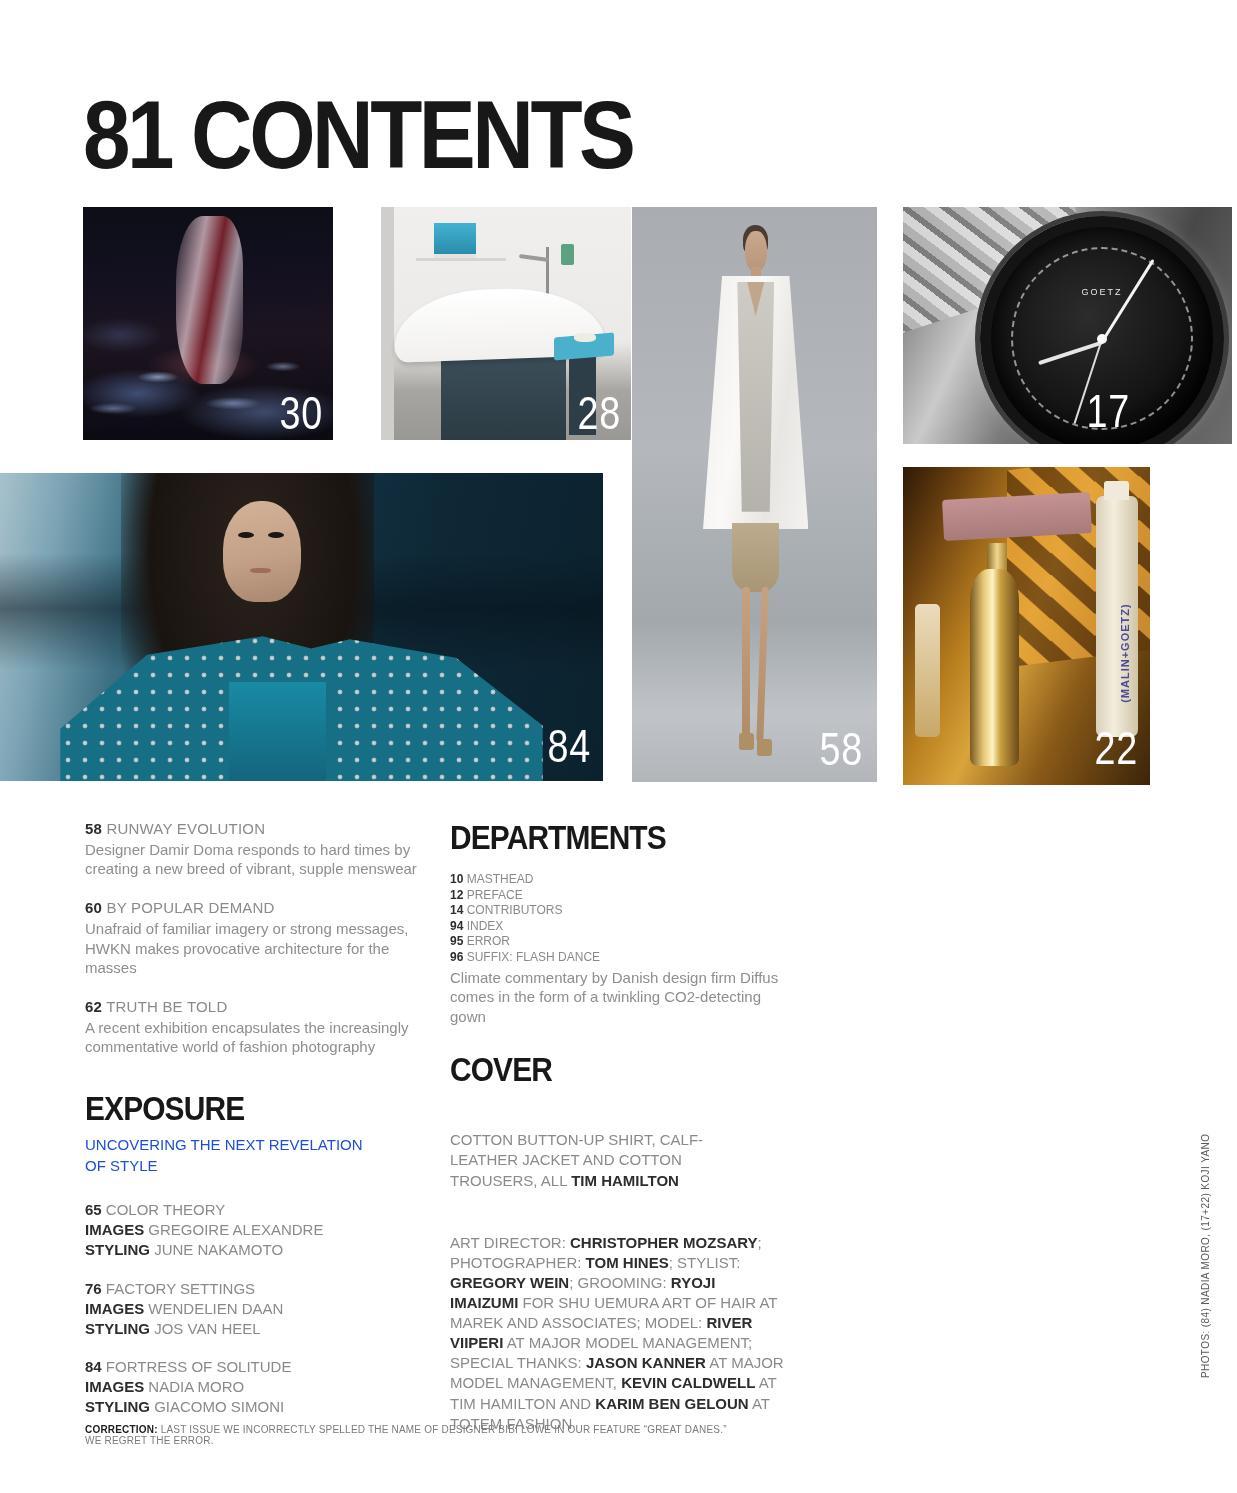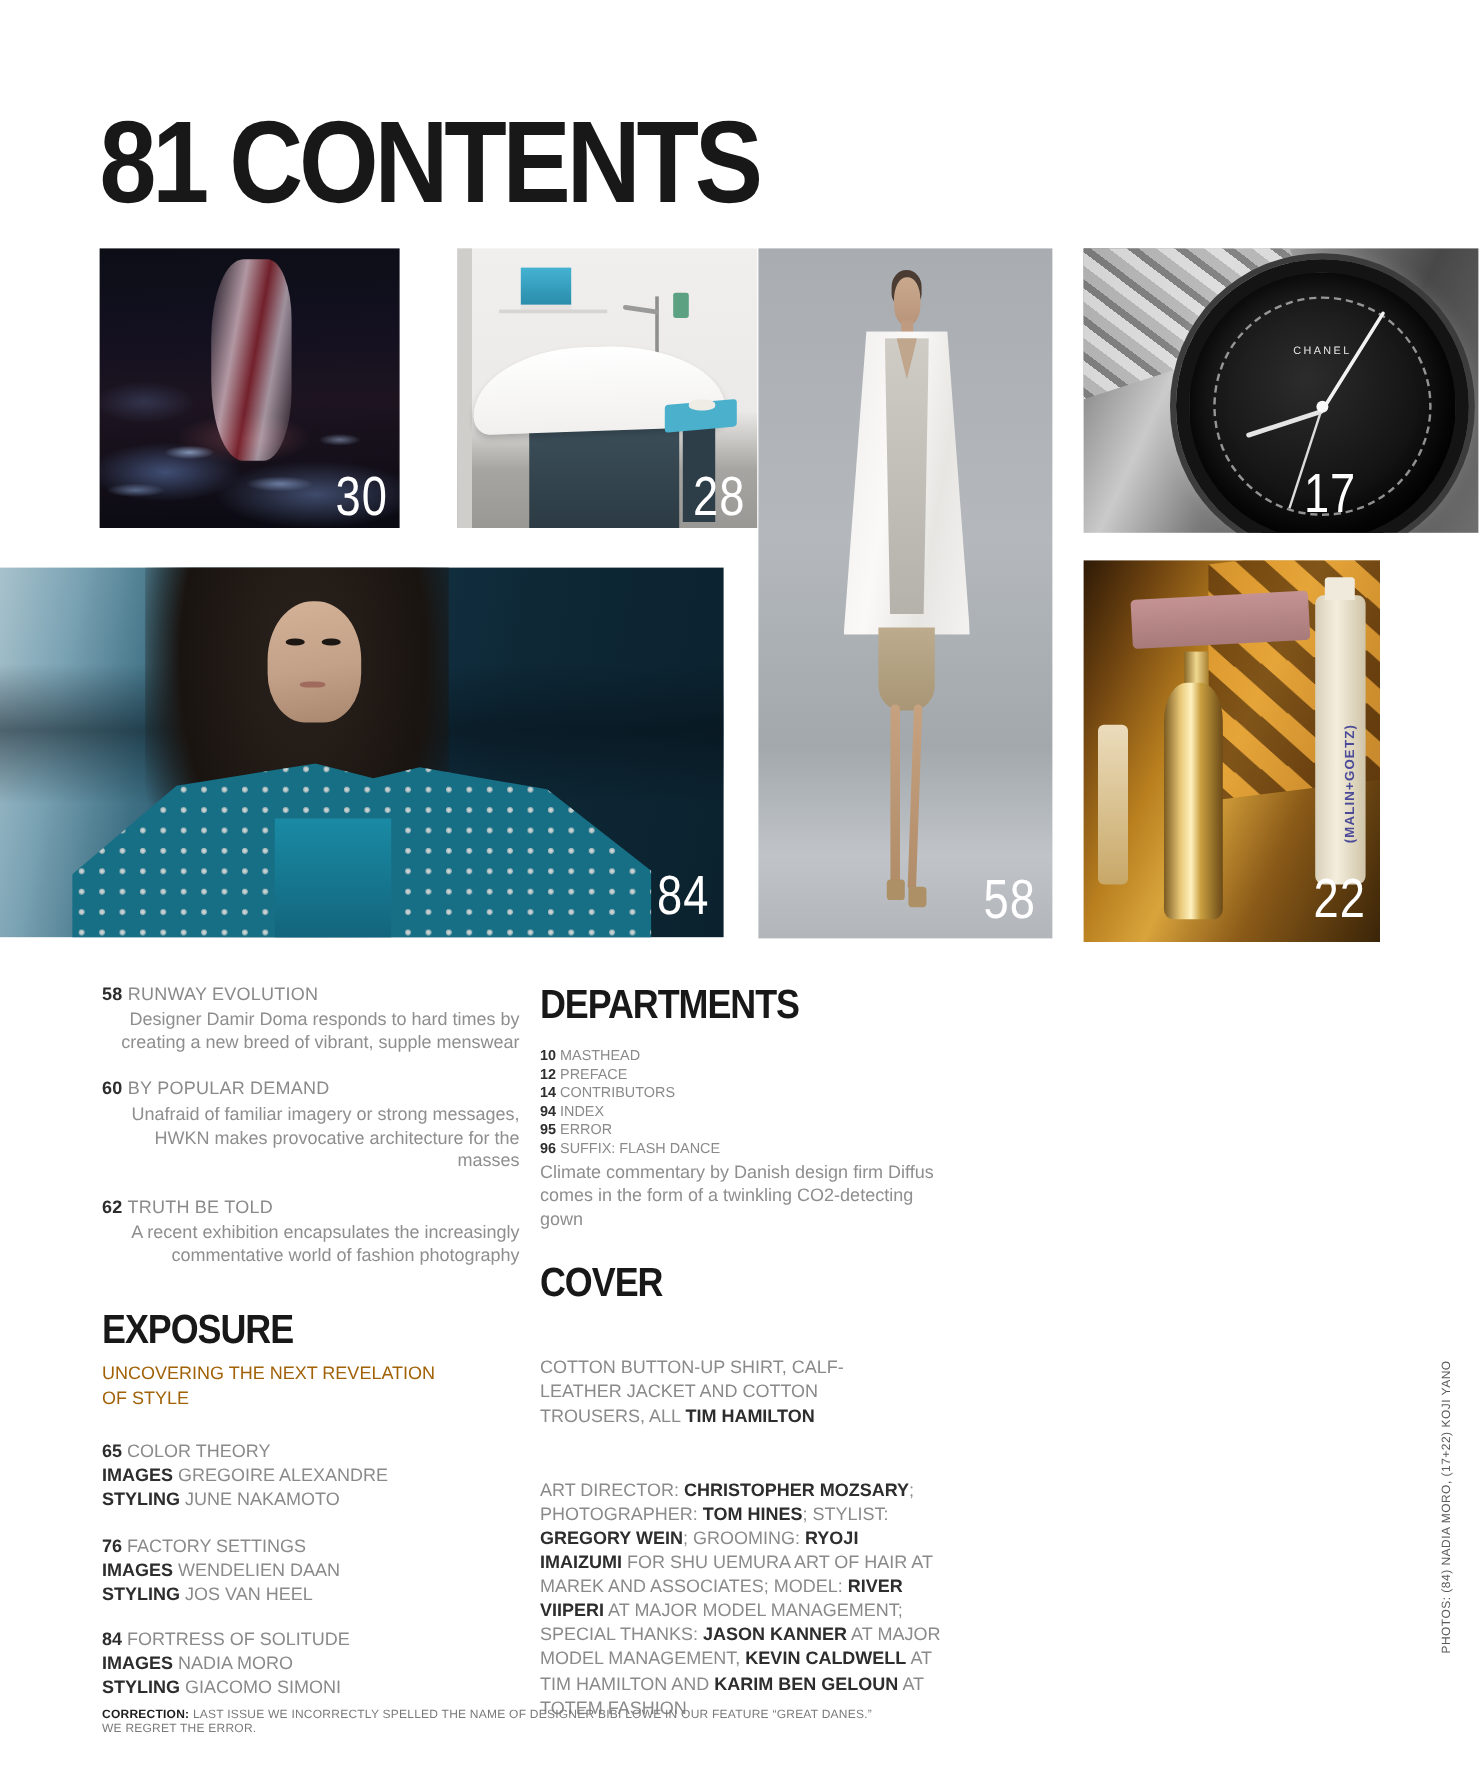--- a/index.html
+++ b/index.html
@@ -155,25 +155,25 @@
     background:#efeadb; border-radius:3px 3px 0 0; }
   .p6 .tube-label { position:absolute; right:7.5%; top:14%; height:60%;
     writing-mode:vertical-rl; transform:rotate(180deg);
     color:#4a4a98; font-size:11px; font-weight:bold; letter-spacing:1px; white-space:nowrap; }
   
   .col-left  { position:absolute; left:85px;  top:820px; width:348px; }
   .col-mid   { position:absolute; left:450px; top:820px; width:340px; }
   .feature { margin-bottom:21px; }
   .feat-line { font-size:15px; letter-spacing:.2px; color:#8a8a8a; }
   .feat-line b { color:#2d2d2d; }
-  .feat-body { font-size:15px; line-height:1.28; color:#8e8e8e; margin-top:3px;text-align:right; }
+  .feat-body { font-size:15px; line-height:1.28; color:#8e8e8e; margin-top:3px; }
   .sec-heading { display:inline-block; font-size:34px; font-weight:800; letter-spacing:-1px;
     color:#181818; transform:scaleX(.88); transform-origin:left top; line-height:1; }
   .exposure-head { margin:14px 0 10px; }
-  .exposure-sub { font-size:15px; line-height:1.35; color:#a16207; width:280px; margin-bottom:24px; }
+  .exposure-sub { font-size:15px; line-height:1.35; color:#1d4ed8; width:280px; margin-bottom:24px; }
   .credit-item { margin-bottom:19px; font-size:15px; line-height:1.33; color:#8a8a8a; }
   .credit-item b { color:#2d2d2d; }
   .dept-list { margin-top:18px; font-size:12px; line-height:1.3; color:#8a8a8a; }
   .dept-list b { color:#2d2d2d; }
   .dept-body { font-size:15px; line-height:1.3; color:#8e8e8e; margin-top:2px; }
   .cover-head { margin:26px 0 8px; }
   .cover-text { font-size:15px; line-height:1.35; color:#8a8a8a; width:320px;margin-top:36px; }
   .cover-text b { color:#2d2d2d; }
   .credits-para { margin-top:42px; font-size:15px; line-height:1.34; color:#8a8a8a; width:335px; }
   .credits-para b { color:#2d2d2d; }
@@ -225,21 +225,21 @@
     <div class="leg-r"></div>
     <div class="sandal-l"></div>
     <div class="sandal-r"></div>
     <div class="num" style="right:14px; bottom:10px;">58</div>
   </div>
 
   <div class="photo p4">
     <div class="bracelet"></div>
     <div class="face">
       <div class="markers"></div>
-      <div class="brand">CHANEL</div>
+      <div class="brand">GOETZ</div>
       <div class="hand-min"></div>
       <div class="hand-hr"></div>
       <div class="hand-sec"></div>
       <div class="hub"></div>
     </div>
     <div class="num" style="right:102px; bottom:10px;">17</div>
   </div>
 
   <div class="photo p5">
     <div class="hairmass"></div>

